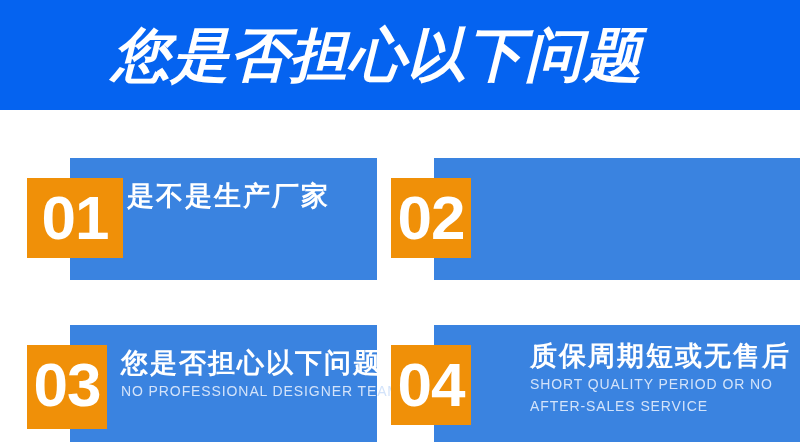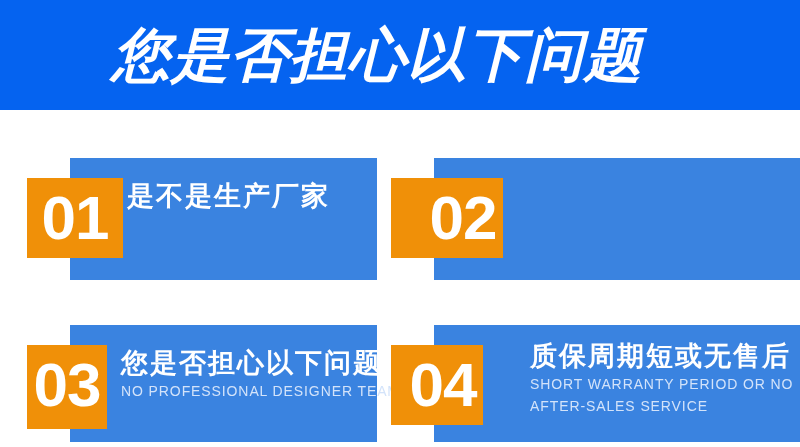--- a/index.html
+++ b/index.html
@@ -92,32 +92,32 @@
   .card-sub span { display: block; }
 
   
   #card-01 { left: 0; top: 0; width: 400px; height: 175px; }
   #card-01 .card-panel  { left: 70px;  top: 48px;  width: 307px; height: 122px; }
   #card-01 .card-num-box{ left: 27px;  top: 68px;  width: 96px;  height: 80px; }
   #card-01 .card-text   { left: 127px; top: 72px; }
 
   #card-02 { left: 410px; top: 0; width: 390px; height: 175px; }
   #card-02 .card-panel  { left: 24px;  top: 48px;  width: 374px; height: 122px; }
-  #card-02 .card-num-box{ left: -19px; top: 68px;  width: 80px;  height: 80px; padding-left: 32px; }
+  #card-02 .card-num-box{ left: -19px; top: 68px;  width: 80px;  height: 80px; }
   #card-02 .card-text   { left: 107px; top: 65px; }
 
   
   #card-03 { left: 0; top: 167px; width: 400px; height: 175px; }
   #card-03 .card-panel  { left: 70px;  top: 48px;  width: 307px; height: 117px; }
   #card-03 .card-num-box{ left: 27px;  top: 68px;  width: 80px;  height: 84px; }
   #card-03 .card-text   { left: 121px; top: 72px; }
 
   #card-04 { left: 410px; top: 167px; width: 390px; height: 175px; }
   #card-04 .card-panel  { left: 24px;  top: 48px;  width: 374px; height: 117px; }
-  #card-04 .card-num-box{ left: -19px; top: 68px;  width: 80px;  height: 80px; padding-left: 12px; }
+  #card-04 .card-num-box{ left: -19px; top: 68px;  width: 80px;  height: 80px; }
   #card-04 .card-text   { left: 120px; top: 65px; }
 </style>
 </head>
 <body>
 
 <div class="banner">
   <div class="banner-title">您是否担心以下问题</div>
 </div>
 
 <div class="cards">
@@ -145,19 +145,19 @@
       </div>
     </div>
   </div>
 
   <div class="card" id="card-04">
     <div class="card-panel"></div>
     <div class="card-num-box">04</div>
     <div class="card-text">
       <div class="card-title">质保周期短或无售后</div>
       <div class="card-sub">
-        <span>SHORT WARRANTY PERIOD OR NO</span>
+        <span>SHORT QUALITY PERIOD OR NO</span>
         <span>AFTER-SALES SERVICE</span>
       </div>
     </div>
   </div>
 
 </div>
 
 </body></html>

